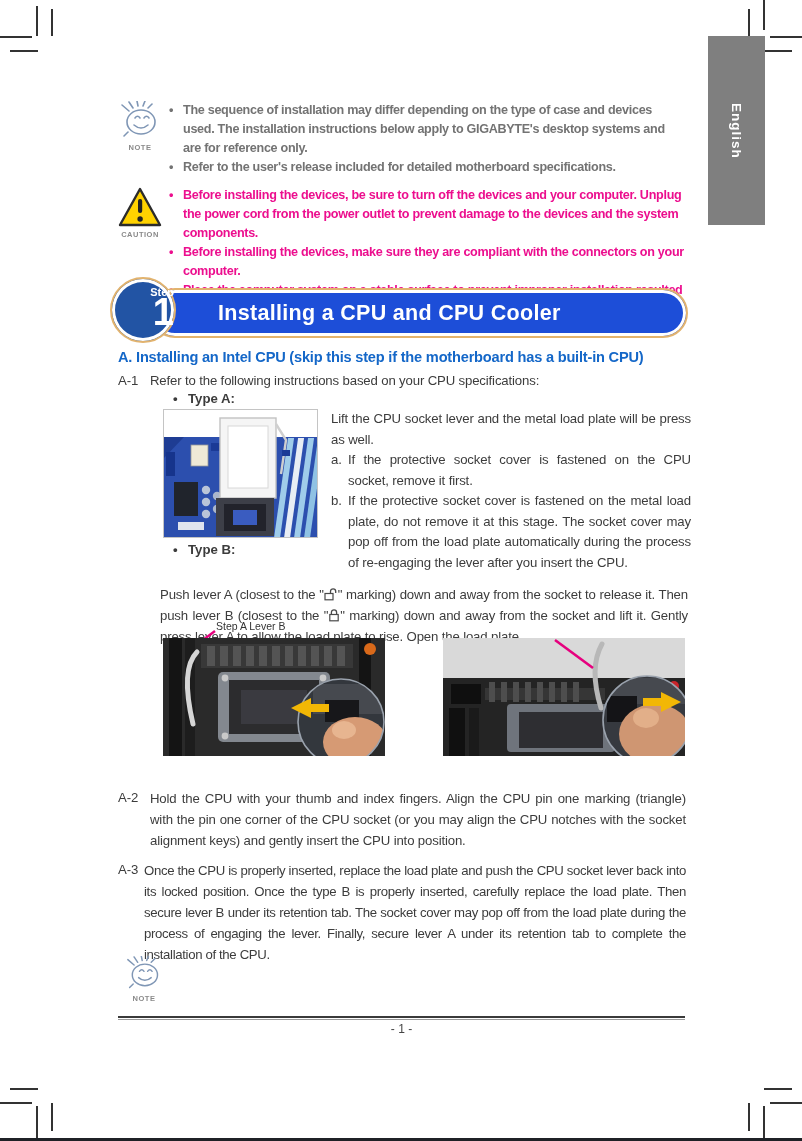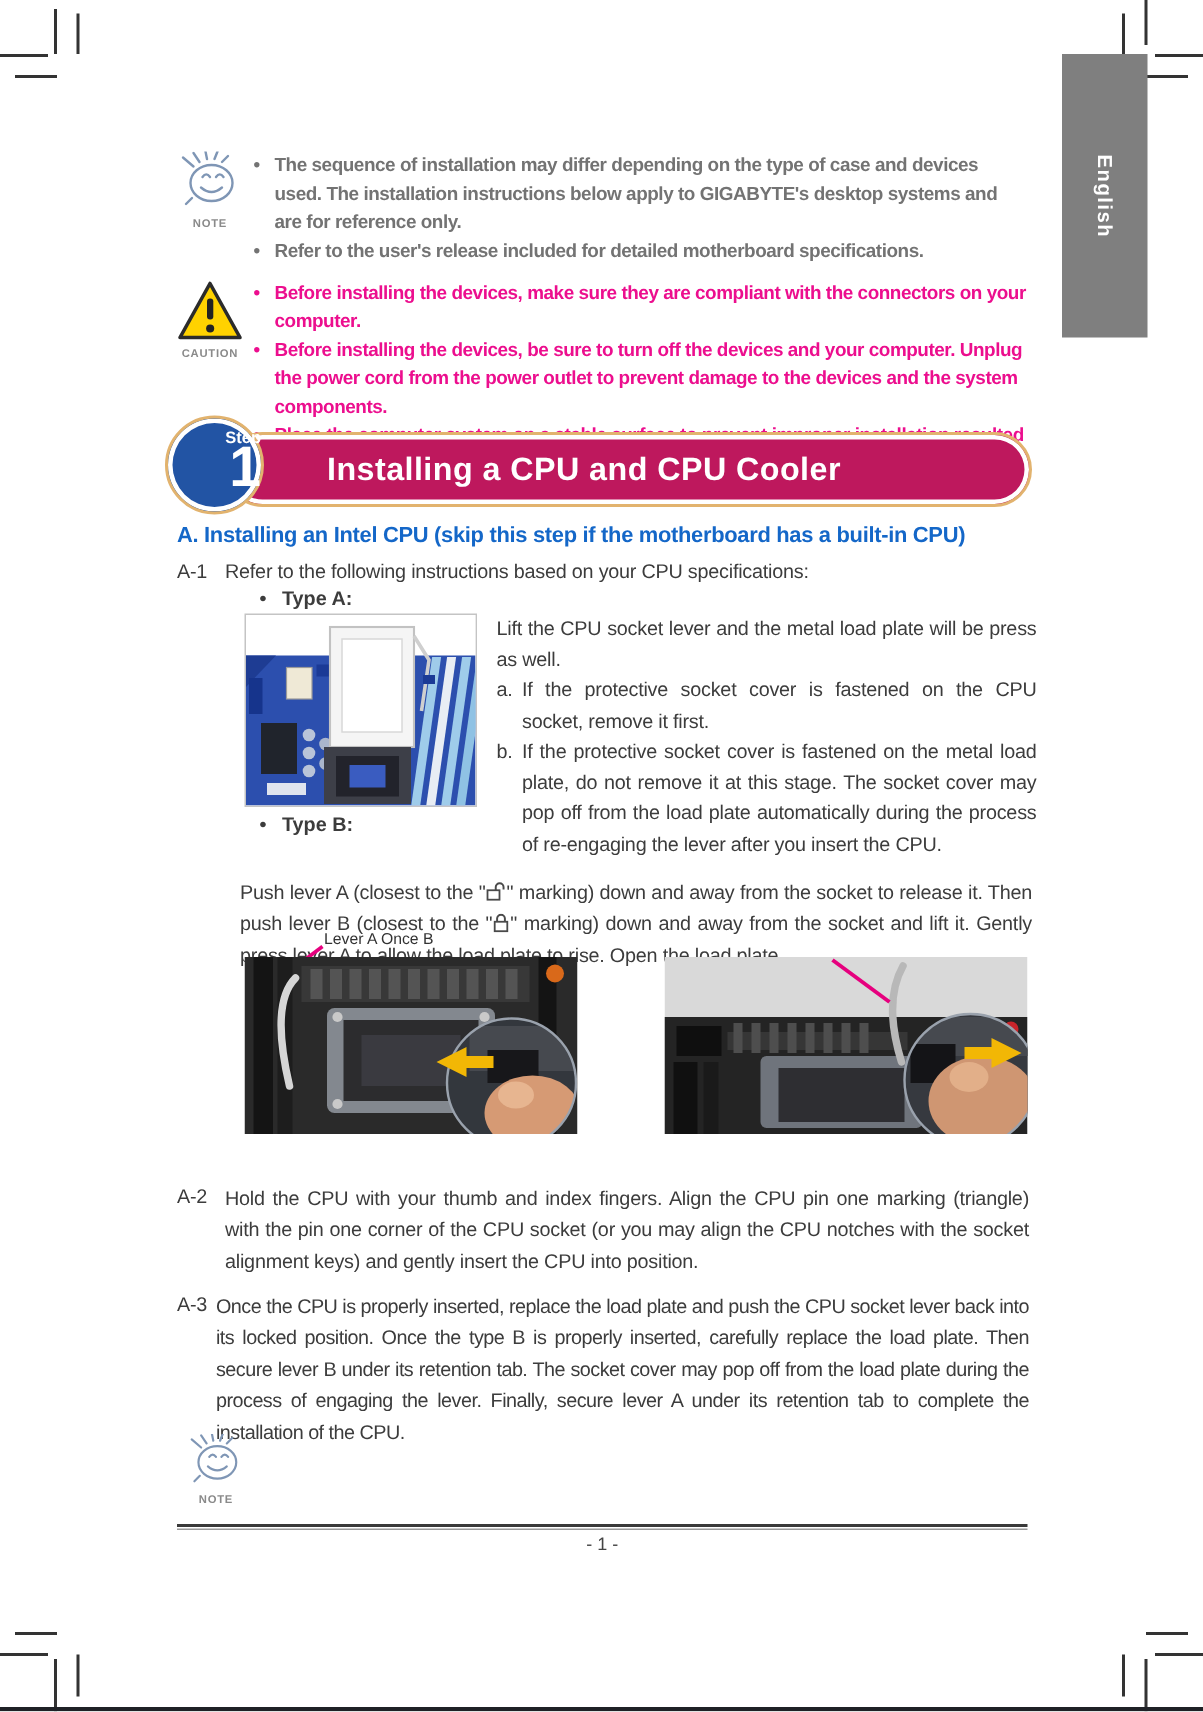--- a/index.html
+++ b/index.html
@@ -25,21 +25,21 @@
   ul.plist { list-style:none; margin:0; padding:0; width:516px; }
   ul.plist li { position:relative; padding-left:15px; font-weight:bold; font-size:12.6px; line-height:19px; letter-spacing:-0.3px; }
   ul.plist li::before { content:"•"; position:absolute; left:1px; top:0; }
   .note-blue li { color:#737373; }
   .caution-pink li { color:#ec0e8e; }
 
   
   .step-banner { position:absolute; left:110px; top:277px; width:580px; height:68px; }
   .banner-bar {
     position:absolute; left:40px; top:11px; width:534px; height:46px;
-    background:#be185d; border:2px solid #e2b36e; border-radius:26px;
+    background:#1d4ed8; border:2px solid #e2b36e; border-radius:26px;
     box-shadow: inset 0 0 0 3px #ffffff;
   }
   .banner-title {
     position:absolute; left:66px; top:0; height:46px; line-height:46px;
     color:#ffffff; font-size:21.5px; font-weight:bold; letter-spacing:.3px; white-space:nowrap;
   }
   .step-circle {
     position:absolute; left:0; top:0; width:62px; height:62px; border-radius:50%;
     background:#2254a4; border:2px solid #e2b36e; box-shadow: inset 0 0 0 3px #ffffff;
     text-align:right; z-index:2;
@@ -140,22 +140,22 @@
   <div class="iconrow" style="left:112px;top:186px;width:580px;">
     <div class="icon-col">
       <svg width="44" height="42" viewBox="0 0 44 42">
         <polygon points="22,3 42,39 2,39" fill="#ffd200" stroke="#2b2b2b" stroke-width="2.4" stroke-linejoin="round"></polygon>
         <rect x="20" y="13" width="4.2" height="14" rx="2" fill="#222"></rect>
         <circle cx="22.1" cy="33" r="2.7" fill="#222"></circle>
       </svg>
       <span class="icon-label">CAUTION</span>
     </div>
     <ul class="plist caution-pink">
+      <li>Before installing the devices, be sure to turn off the devices and your computer. Unplug the power cord from the power outlet to prevent damage to the devices and the system components.</li>
       <li>Before installing the devices, make sure they are compliant with the connectors on your computer.</li>
-      <li>Before installing the devices, be sure to turn off the devices and your computer. Unplug the power cord from the power outlet to prevent damage to the devices and the system components.</li>
       <li>Place the computer system on a stable surface to prevent improper installation resulted from shaking.</li>
     </ul>
   </div>
 
   <div class="step-banner">
     <div class="banner-bar">
       <span class="banner-title">Installing a CPU and CPU Cooler</span>
     </div>
     <div class="step-circle">
       <span class="step-word">Step</span>
@@ -222,21 +222,21 @@
   <div class="typeb-para body">
     <span>Push lever A (closest to the "</span><svg class="locksvg" width="14" height="13" viewBox="0 0 14 13">
         <path d="M6.5,5.5 V3.4 a2.6,2.6 0 0 1 5.2,0 V5" fill="none" stroke="#4a4a4a" stroke-width="1.3"></path>
         <rect x="1" y="5.5" width="8" height="6.3" fill="#fff" stroke="#4a4a4a" stroke-width="1.2"></rect>
       </svg><span>" marking) down and away from the socket to release it. Then push lever B (closest to the "</span><svg class="locksvg" width="12" height="13" viewBox="0 0 12 13">
         <path d="M3.4,5.5 V3.4 a2.6,2.6 0 0 1 5.2,0 V5.5" fill="none" stroke="#4a4a4a" stroke-width="1.3"></path>
         <rect x="1.8" y="5.5" width="8.4" height="6.3" fill="#fff" stroke="#4a4a4a" stroke-width="1.2"></rect>
       </svg><span>" marking) down and away from the socket and lift it. Gently press lever A to allow the load plate to rise. Open the load plate.</span>
   </div>
 
-  <div class="lever-label">Lever A Once B</div>
+  <div class="lever-label">Step A Lever B</div>
   <svg class="callout-svg" width="34" height="26" viewBox="0 0 34 26">
     <line x1="31" y1="3" x2="3" y2="24" stroke="#e6007e" stroke-width="2.4"></line>
   </svg>
 
   <svg class="photo photo-l" width="222" height="118" viewBox="0 0 222 118">
     <defs>
         <clipPath id="clipL">
           <circle cx="178" cy="84" r="43"></circle>
         </clipPath>
       </defs>

